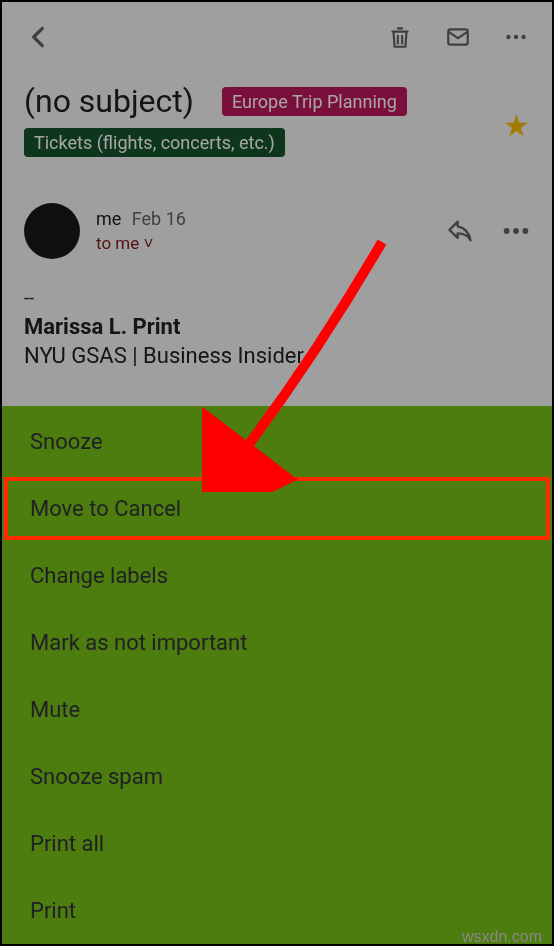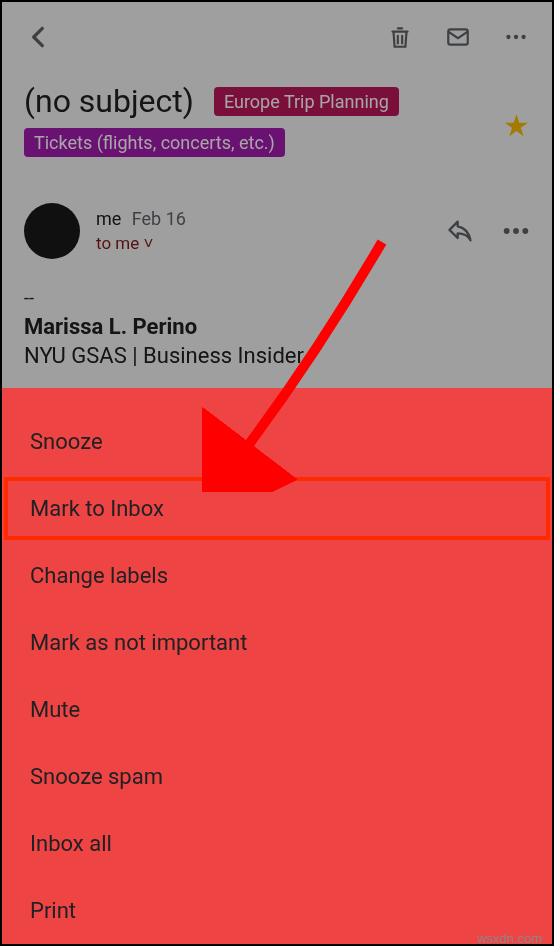--- a/index.html
+++ b/index.html
@@ -43,34 +43,34 @@
     .subject-area {
       padding: 10px 22px 6px 22px;
       display: flex;
       flex-wrap: wrap;
       align-items: center;
       position: relative;
     }
     .subject {
       font-size: 32px;
       color: #202124;
-      margin-right: 20px;
+      margin-right: 28px;
       margin-bottom: 8px;
     }
     .label-chip {
       display: inline-block;
       padding: 4px 10px;
       border-radius: 4px;
       color: #fff;
       font-size: 18px;
       margin-right: 8px;
       margin-bottom: 8px;
     }
     .chip1 { background: #be185d; }
-    .chip2 { background: #a21caf; }
+    .chip2 { background: #14532d; }
     .star {
       position: absolute;
       right: 22px;
       top: 36px;
       color: #fbbc04;
       font-size: 30px;
     }
     .sender-row {
       display: flex;
       align-items: center;
@@ -90,23 +90,23 @@
     .sender-date { color: #5f6368; margin-left: 6px; }
     .sender-line2 { font-size: 17px; color: #7f1d1d; margin-top: 4px; }
     .sender-actions { display: flex; align-items: center; gap: 28px; color: #5f6368; }
     .body-area { padding: 16px 22px; }
     .sig-dash { font-size: 18px; color: #202124; }
     .sig-name { font-size: 22px; font-weight: 700; color: #202124; margin-top: 6px; }
     .sig-line { font-size: 22px; color: #202124; margin-top: 4px; }
     .sheet {
       position: absolute;
       left: 0; right: 0; bottom: 0;
-      background: #ef4444;
+      background: #4d7c0f;
       z-index: 10;
-      padding-top: 20px;
+      padding-top: 2px;
     }
     .sheet-item {
       padding: 21px 28px;
       font-size: 22px;
       color: #202124;
       position: relative;
     }
     .sheet-item.highlighted {
       outline: 4px solid #ff2a00;
       outline-offset: -6px;
@@ -126,21 +126,21 @@
       font-weight: 700;
       color: rgba(120,120,120,0.25);
       letter-spacing: 2px;
       font-family: Arial, sans-serif;
     }
     .source-wm {
       position: absolute;
       right: 10px;
       bottom: -2px;
       z-index: 30;
-      font-size: 13px;
+      font-size: 16px;
       color: #888;
       font-family: Arial, sans-serif;
     }
     svg { display: block; }
   </style>
 </head>
 <body>
 
 <div class="screen">
 
@@ -201,38 +201,38 @@
             <circle cx="4" cy="3" r="2.5" fill="#5f6368"></circle>
             <circle cx="12" cy="3" r="2.5" fill="#5f6368"></circle>
             <circle cx="20" cy="3" r="2.5" fill="#5f6368"></circle>
           </svg>
       </span>
     </div>
   </div>
 
   <div class="body-area">
     <div class="sig-dash">--</div>
-    <div class="sig-name">Marissa L. Perino</div>
+    <div class="sig-name">Marissa L. Print</div>
     <div class="sig-line">NYU GSAS | Business Insider</div>
   </div>
 
   <div class="watermark">A  PUALS</div>
 
 </div>
 
 <div class="dimmer"></div>
 
 <div class="sheet">
   <div class="sheet-item">Snooze</div>
-  <div class="sheet-item highlighted">Mark to Inbox</div>
+  <div class="sheet-item highlighted">Move to Cancel</div>
   <div class="sheet-item">Change labels</div>
   <div class="sheet-item">Mark as not important</div>
   <div class="sheet-item">Mute</div>
   <div class="sheet-item">Snooze spam</div>
-  <div class="sheet-item">Inbox all</div>
+  <div class="sheet-item">Print all</div>
   <div class="sheet-item">Print</div>
 </div>
 
 <svg class="arrow" style="left:200px; top:230px;" width="200" height="260" viewBox="0 0 200 260">
   <defs>
     <marker id="ah" markerWidth="12" markerHeight="12" refX="3" refY="6" orient="auto">
       <path d="M0,0 L12,6 L0,12 z" fill="#ff0000"></path>
     </marker>
   </defs>
   <path d="M180,10 Q110,130 30,235" stroke="#ff0000" stroke-width="10" fill="none" marker-end="url(#ah)"></path>

